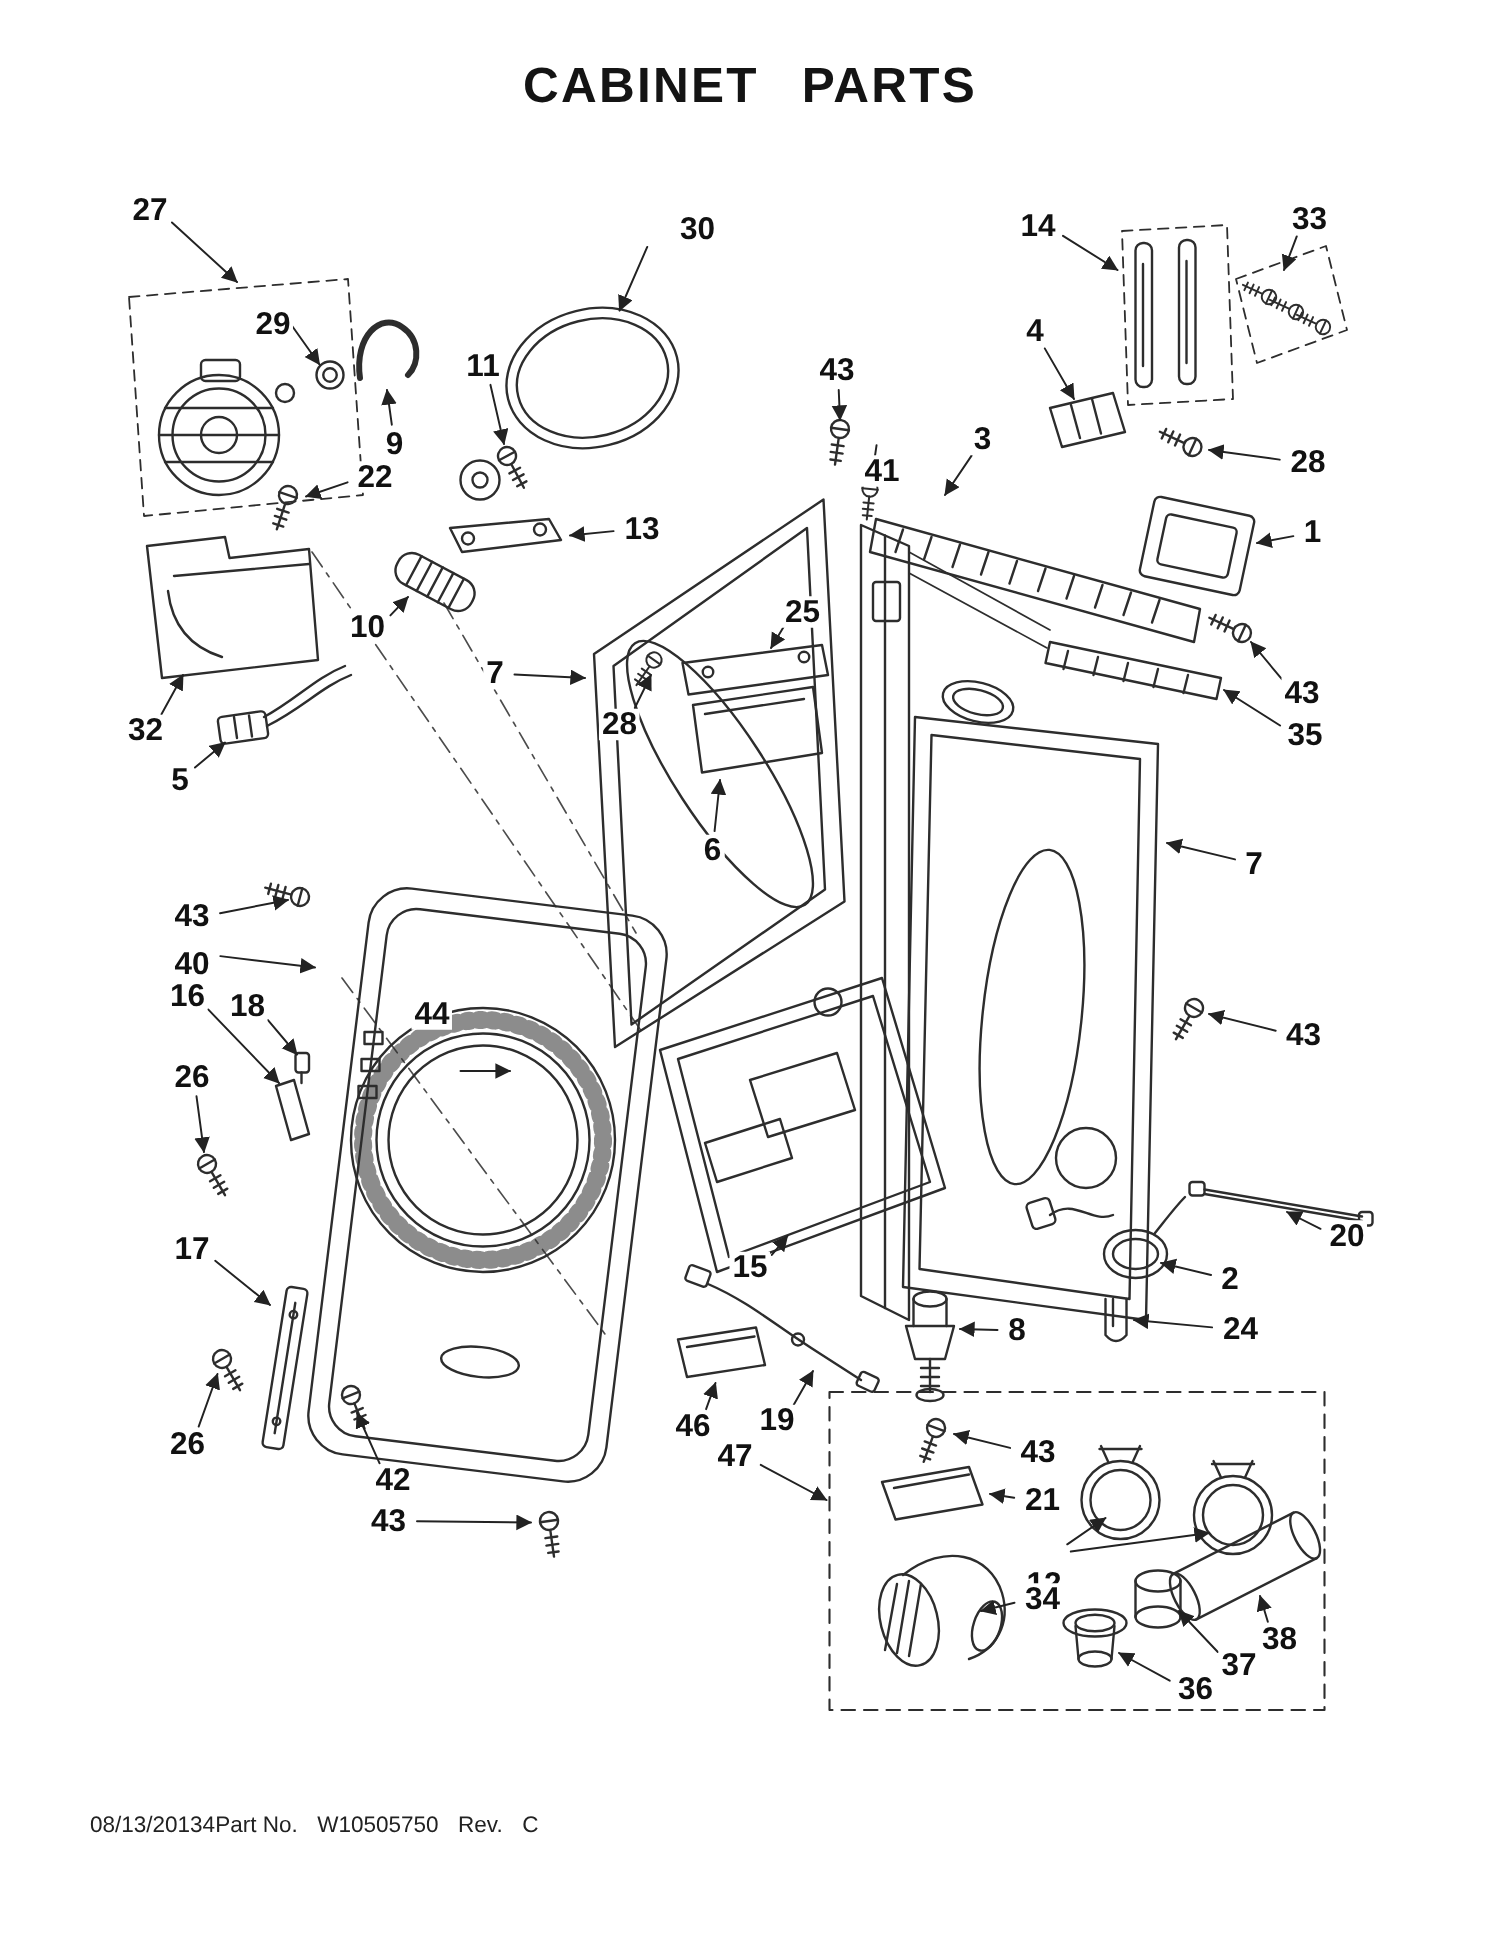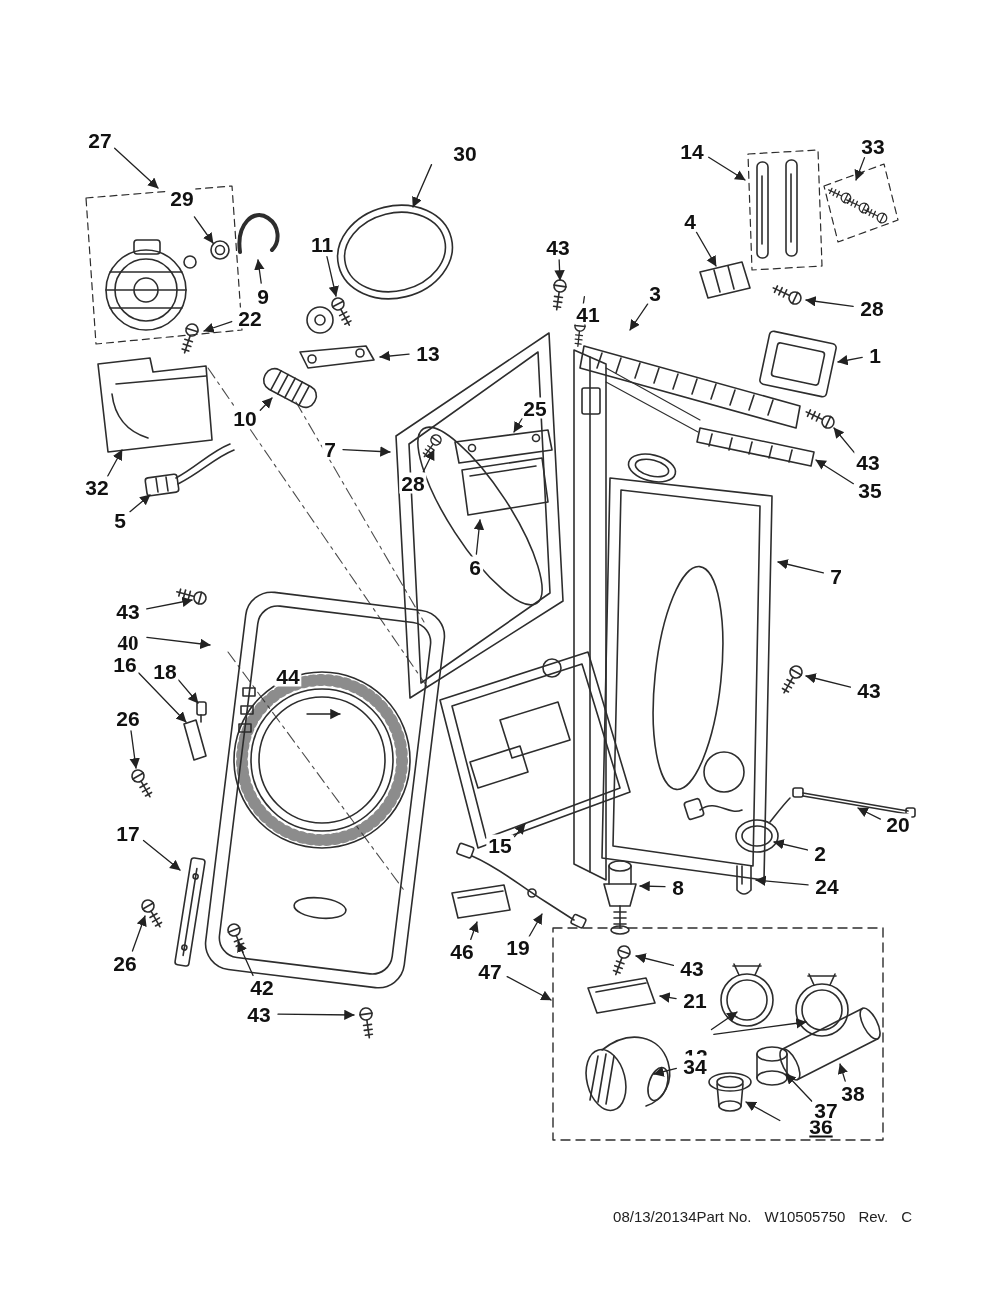--- a/index.html
+++ b/index.html
@@ -6,28 +6,29 @@
   .page{position:relative;width:1000px;height:1295px;background:#fff;overflow:hidden;
         font-family:"Liberation Sans",sans-serif;color:#1a1a1a;}
   .title{position:absolute;top:38px;left:0;width:100%;text-align:center;
          font-size:33px;font-weight:bold;letter-spacing:1.5px;word-spacing:18px;color:#141414;}
   #diagram{position:absolute;left:0;top:0;width:1000px;height:1295px;}
   #drawing{position:absolute;left:0;top:0;}
   .callout{position:absolute;transform:translate(-50%,-50%);
            font:bold 21px "Liberation Sans",sans-serif;color:#111;
            background:#fff;padding:0 2px;line-height:1;white-space:nowrap;}
   .footer{position:absolute;top:1208px;left:0;width:100%;box-sizing:border-box;
-          padding:0 88px;display:flex;justify-content:flex-end;align-items:baseline;
+          padding:0 60px;display:flex;justify-content:flex-start;align-items:baseline;
           font-size:15px;color:#222;}
   .footer-right{display:flex;gap:13px;}
 </style>
 </head>
 <body>
 
 <div class="page">
+  <div class="title">CABINET PARTS</div>
 
   <div id="diagram">
     <svg id="drawing" width="1000" height="1295" viewBox="0 0 1000 1295" xmlns="http://www.w3.org/2000/svg">
       <defs>
         <marker id="arrow" markerWidth="9" markerHeight="9" refX="7.5" refY="4" orient="auto">
           <path d="M0,0 L8,4 L0,8 z" fill="#222"></path>
         </marker>
         <g id="screw-glyph">
           <circle cx="0" cy="0" r="6"></circle>
           <line x1="-6" y1="0" x2="6" y2="0"></line>
@@ -392,21 +393,21 @@
             <line x1="711.4966197003647" y1="1029.5501938013613" x2="737" y2="1012" marker-end="url(#arrow)"></line>
             <line x1="713.8506553678485" y1="1034.3732483276679" x2="806" y2="1022" marker-end="url(#arrow)"></line>
             <line x1="676.3516787515117" y1="1068.4896346724554" x2="654" y2="1074" marker-end="url(#arrow)"></line>
             <line x1="779.8084446581811" y1="1120.4646385277115" x2="746" y2="1102" marker-end="url(#arrow)"></line>
             <line x1="811.8774112213039" y1="1101.303458488908" x2="786" y2="1074" marker-end="url(#arrow)"></line>
             <line x1="845.2279378222347" y1="1081.1373787813056" x2="840" y2="1064" marker-end="url(#arrow)"></line>
           </g>
       </g>
     </svg>
   <div class="callout" style="left: 100px; top: 140px;">27</div>
-      <div class="callout" style="left: 182px; top: 198px;">29</div>
+      <div class="callout" style="left: 182px; top: 216px;">29</div>
       <div class="callout" style="left: 263px; top: 296px;">9</div>
       <div class="callout" style="left: 322px; top: 244px;">11</div>
       <div class="callout" style="left: 465px; top: 153px; text-align: right;">30</div>
       <div class="callout" style="left: 250px; top: 318px;">22</div>
       <div class="callout" style="left: 428px; top: 353px;">13</div>
       <div class="callout" style="left: 245px; top: 418px;">10</div>
       <div class="callout" style="left: 97px; top: 487px;">32</div>
       <div class="callout" style="left: 120px; top: 520px;">5</div>
       <div class="callout" style="left: 692px; top: 151px;">14</div>
       <div class="callout" style="left: 690px; top: 221px;">4</div>
@@ -418,42 +419,42 @@
       <div class="callout" style="left: 875px; top: 355px;">1</div>
       <div class="callout" style="left: 868px; top: 462px;">43</div>
       <div class="callout" style="left: 870px; top: 490px;">35</div>
       <div class="callout" style="left: 535px; top: 408px;">25</div>
       <div class="callout" style="left: 330px; top: 449px;">7</div>
       <div class="callout" style="left: 413px; top: 483px;">28</div>
       <div class="callout" style="left: 475px; top: 567px;">6</div>
       <div class="callout" style="left: 836px; top: 576px;">7</div>
       <div class="callout" style="left: 869px; top: 690px;">43</div>
       <div class="callout" style="left: 128px; top: 611px;">43</div>
-      <div class="callout" style="left: 128px; top: 643px; font-family: Liberation Serif, serif;">40</div>
+      <div class="callout" style="left: 128px; top: 643px;">40</div>
       <div class="callout" style="left: 125px; top: 664px;">16</div>
       <div class="callout" style="left: 165px; top: 671px;">18</div>
       <div class="callout" style="left: 128px; top: 718px;">26</div>
       <div class="callout" style="left: 288px; top: 676px;">44</div>
       <div class="callout" style="left: 128px; top: 833px;">17</div>
       <div class="callout" style="left: 125px; top: 963px;">26</div>
       <div class="callout" style="left: 262px; top: 987px;">42</div>
       <div class="callout" style="left: 259px; top: 1014px;">43</div>
       <div class="callout" style="left: 500px; top: 845px;">15</div>
       <div class="callout" style="left: 462px; top: 951px;">46</div>
       <div class="callout" style="left: 518px; top: 947px;">19</div>
       <div class="callout" style="left: 490px; top: 971px;">47</div>
       <div class="callout" style="left: 678px; top: 887px;">8</div>
       <div class="callout" style="left: 820px; top: 853px;">2</div>
       <div class="callout" style="left: 827px; top: 886px;">24</div>
       <div class="callout" style="left: 898px; top: 824px;">20</div>
       <div class="callout" style="left: 692px; top: 968px;">43</div>
       <div class="callout" style="left: 695px; top: 1000px;">21</div>
       <div class="callout" style="left: 696px; top: 1036px; margin-top: 20px;">12</div>
       <div class="callout" style="left: 695px; top: 1066px;">34</div>
-      <div class="callout" style="left: 821px; top: 1126px; text-decoration: underline;">36</div>
+      <div class="callout" style="left: 797px; top: 1126px;">36</div>
       <div class="callout" style="left: 826px; top: 1110px;">37</div>
       <div class="callout" style="left: 853px; top: 1093px;">38</div>
     </div>
 
   <div class="footer">
     <span>08/13/2013</span>
     <span>4</span>
     <span class="footer-right">
       <span>Part No.</span>
       <span>W10505750</span>

